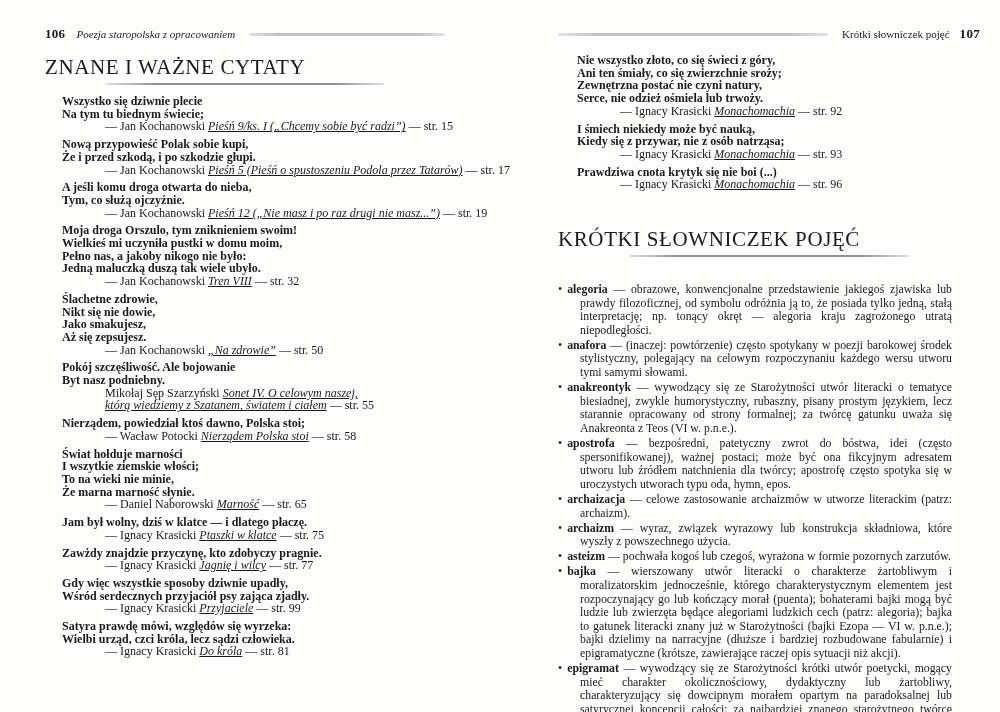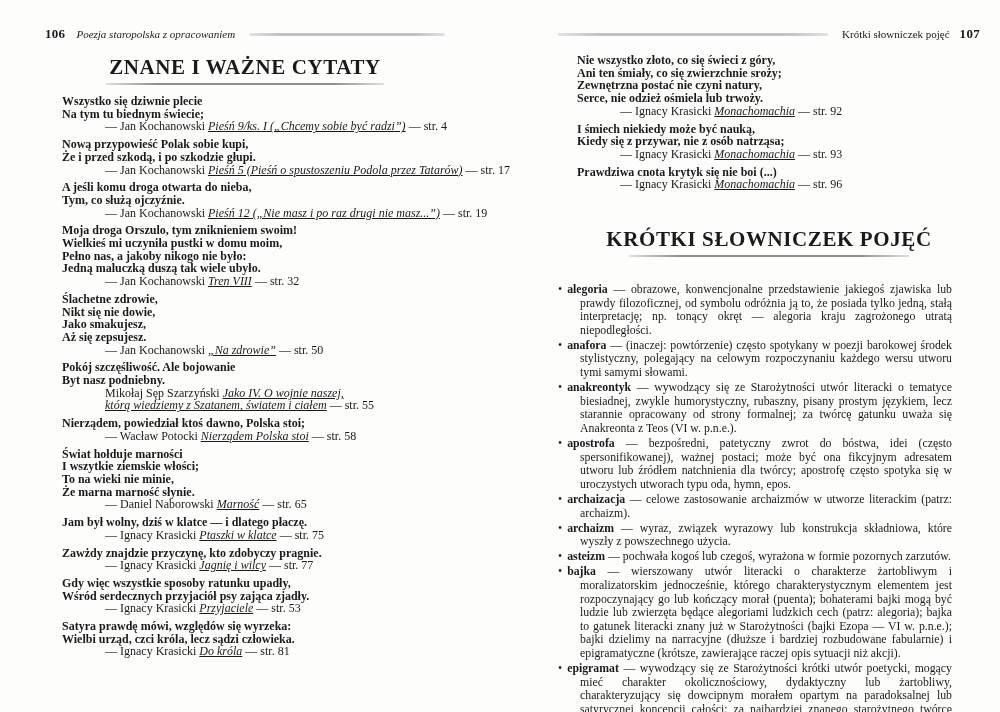--- a/index.html
+++ b/index.html
@@ -18,22 +18,22 @@
   .pagenum{font-weight:bold;font-size:13px;letter-spacing:.3px;}
   .running-title{font-size:11px;}
   .running-title.italic{font-style:italic;}
   .running-head.left .running-title{margin-left:11px;font-family:Liberation Serif, serif;}
   .running-head .head-rule{flex:1;height:3px;background:linear-gradient(90deg,#e3e3e3,#c2c2c2 15%,#c2c2c2 85%,#e3e3e3);border-radius:2px;}
   .running-head.left .head-rule{margin-left:14px;}
   .running-head.right .head-rule{margin-right:14px;}
   .running-head.right .pagenum{margin-left:10px;}
 
   
-  .section-title{position:absolute;left:0;right:0;margin:0;text-align:center;
-    font-size:21px;font-weight:bold;letter-spacing:.6px;line-height:22px;}
+  .section-title{position:absolute;left:0;right:0;margin:0;
+    font-size:21px;font-weight:normal;letter-spacing:.6px;line-height:22px;}
   .title-rule{display:block;height:2px;margin:5px auto 0 auto;
     background:linear-gradient(90deg,#e0e0e0,#8f8f8f 18%,#8f8f8f 82%,#e0e0e0);}
   .page-left .section-title{top:56px;}
   .page-left .title-rule{width:278px;}
   .page-right .section-title{top:228px;}
   .page-right .title-rule{width:280px;}
 
   
   .quotes{position:absolute;}
   .page-left .quotes{top:95px;left:17px;right:0;}
@@ -64,21 +64,21 @@
 
     <h1 class="section-title">
       <span>ZNANE I WAŻNE CYTATY</span>
       <span class="title-rule"></span>
     </h1>
 
     <div id="left-quotes" class="quotes">
         <div class="quote">
           <div class="qline">Wszystko się dziwnie plecie</div>
           <div class="qline">Na tym tu biednym świecie;</div>
-          <div class="attr"><span>— Jan Kochanowski </span><span class="it">Pieśń 9/ks. I („Chcemy sobie być radzi”)</span><span> — str. 4</span></div>
+          <div class="attr"><span>— Jan Kochanowski </span><span class="it">Pieśń 9/ks. I („Chcemy sobie być radzi”)</span><span> — str. 15</span></div>
         </div>
         <div class="quote">
           <div class="qline">Nową przypowieść Polak sobie kupi,</div>
           <div class="qline">Że i przed szkodą, i po szkodzie głupi.</div>
           <div class="attr"><span>— Jan Kochanowski </span><span class="it">Pieśń 5 (Pieśń o spustoszeniu Podola przez Tatarów)</span><span> — str. 17</span></div>
         </div>
         <div class="quote">
           <div class="qline">A jeśli komu droga otwarta do nieba,</div>
           <div class="qline">Tym, co służą ojczyźnie.</div>
           <div class="attr"><span>— Jan Kochanowski </span><span class="it">Pieśń 12 („Nie masz i po raz drugi nie masz...”)</span><span> — str. 19</span></div>
@@ -93,21 +93,21 @@
         <div class="quote">
           <div class="qline">Ślachetne zdrowie,</div>
           <div class="qline">Nikt się nie dowie,</div>
           <div class="qline">Jako smakujesz,</div>
           <div class="qline">Aż się zepsujesz.</div>
           <div class="attr"><span>— Jan Kochanowski </span><span class="it">„Na zdrowie”</span><span> — str. 50</span></div>
         </div>
         <div class="quote">
           <div class="qline">Pokój szczęśliwość. Ale bojowanie</div>
           <div class="qline">Byt nasz podniebny.</div>
-          <div class="attr"><span>Mikołaj Sęp Szarzyński </span><span class="it">Jako IV. O wojnie naszej,</span></div>
+          <div class="attr"><span>Mikołaj Sęp Szarzyński </span><span class="it">Sonet IV. O celowym naszej,</span></div>
           <div class="attr"><span class="it">którą wiedziemy z Szatanem, światem i ciałem</span><span> — str. 55</span></div>
         </div>
         <div class="quote">
           <div class="qline">Nierządem, powiedział ktoś dawno, Polska stoi;</div>
           <div class="attr"><span>— Wacław Potocki </span><span class="it">Nierządem Polska stoi</span><span> — str. 58</span></div>
         </div>
         <div class="quote">
           <div class="qline">Świat hołduje marności</div>
           <div class="qline">I wszytkie ziemskie włości;</div>
           <div class="qline">To na wieki nie minie,</div>
@@ -116,23 +116,23 @@
         </div>
         <div class="quote">
           <div class="qline">Jam był wolny, dziś w klatce — i dlatego płaczę.</div>
           <div class="attr"><span>— Ignacy Krasicki </span><span class="it">Ptaszki w klatce</span><span> — str. 75</span></div>
         </div>
         <div class="quote">
           <div class="qline">Zawżdy znajdzie przyczynę, kto zdobyczy pragnie.</div>
           <div class="attr"><span>— Ignacy Krasicki </span><span class="it">Jagnię i wilcy</span><span> — str. 77</span></div>
         </div>
         <div class="quote">
-          <div class="qline">Gdy więc wszystkie sposoby ratunku upadły,</div>
+          <div class="qline">Gdy więc wszystkie sposoby dziwnie upadły,</div>
           <div class="qline">Wśród serdecznych przyjaciół psy zająca zjadły.</div>
-          <div class="attr"><span>— Ignacy Krasicki </span><span class="it">Przyjaciele</span><span> — str. 53</span></div>
+          <div class="attr"><span>— Ignacy Krasicki </span><span class="it">Przyjaciele</span><span> — str. 99</span></div>
         </div>
         <div class="quote">
           <div class="qline">Satyra prawdę mówi, względów się wyrzeka:</div>
           <div class="qline">Wielbi urząd, czci króla, lecz sądzi człowieka.</div>
           <div class="attr"><span>— Ignacy Krasicki </span><span class="it">Do króla</span><span> — str. 81</span></div>
         </div>
       </div>
   </section>
 
   <section class="page page-right">

